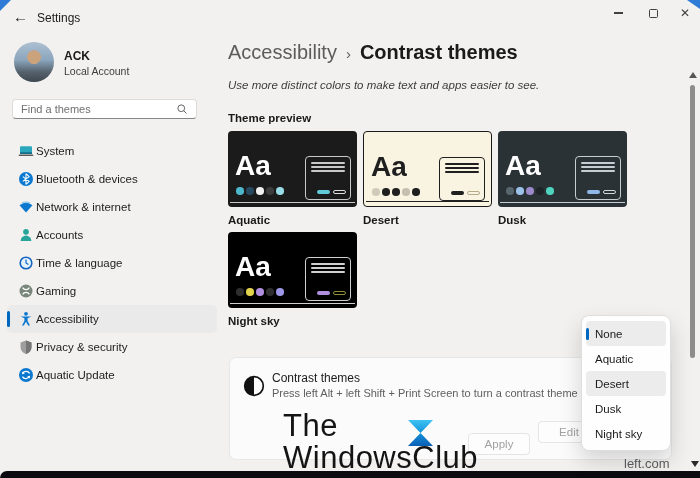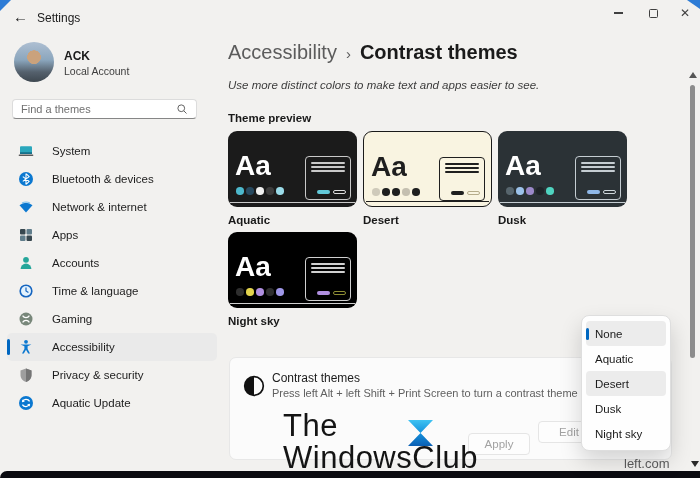--- a/index.html
+++ b/index.html
@@ -31,33 +31,33 @@
   .searchbox{position:absolute;left:12px;top:99px;width:185px;height:20px;background:#ffffff;border:1px solid #dcdcdc;border-bottom:1px solid #868686;border-radius:4px;display:flex;align-items:center;padding:0 8px;}
   .searchbox .ph{font-size:11px;color:#707070;flex:1;}
   .searchbox svg{width:12px;height:12px;}
 
   .nav{position:absolute;left:0;top:137px;width:224px;}
   .nav-item{position:relative;height:28px;margin:0 7px;display:flex;align-items:center;padding-left:11px;border-radius:5px;}
   .nav-item.selected{background:#eaeaea;}
   .nav-item.selected::before{content:"";position:absolute;left:0px;top:6px;width:3px;height:16px;border-radius:2px;background:#0067c0;}
   .nav-icon{width:16px;height:16px;display:inline-block;}
   .nav-icon svg{width:16px;height:16px;display:block;}
-  .nav-label{margin-left:18px;font-size:11.5px;color:#1d1d1d;}
+  .nav-label{margin-left:2px;font-size:11.5px;color:#1d1d1d;}
 
   
   .breadcrumb{position:absolute;left:228px;top:41px;display:flex;align-items:baseline;}
   .bc-parent{font-size:20px;color:#5c5c5c;}
   .bc-sep{font-size:15px;color:#5c5c5c;margin:0 9px;}
   .bc-current{font-size:20px;color:#1a1a1a;font-weight:600;}
   .subtitle{position:absolute;left:228px;top:79px;font-size:11.5px;color:#3c3c3c;font-style:italic;}
   .tp-heading{position:absolute;left:228px;top:112px;font-size:11.5px;font-weight:bold;color:#191919;}
 
   
   .tcard-wrap{position:absolute;width:130px;}
-  .tcard{position:relative;width:129px;height:76px;border-radius:9px;overflow:hidden;}
+  .tcard{position:relative;width:129px;height:76px;border-radius:4px;overflow:hidden;}
   .aa{position:absolute;left:7px;top:20px;font-size:28px;font-weight:600;line-height:30px;}
   .dots{position:absolute;left:8px;top:56px;display:flex;gap:2.5px;}
   .dots span{width:7.5px;height:7.5px;border-radius:50%;display:inline-block;}
   .mini{position:absolute;right:6px;top:25px;width:46px;height:44px;border:1.3px solid;border-radius:4px;}
   .mlines{padding:5px 5px 0 5px;display:flex;flex-direction:column;gap:2.6px;}
   .mlines div{height:1.5px;border-radius:1px;}
   .mpills{position:absolute;right:4px;bottom:5px;display:flex;gap:3px;align-items:center;}
   .mpills .p1{width:13px;height:4.5px;border-radius:2px;}
   .mpills .p2{width:13px;height:4.5px;border-radius:2.5px;border:1px solid;}
   .tline{position:absolute;left:2px;right:2px;bottom:4px;height:1.4px;}
@@ -139,31 +139,20 @@
         <span class="nav-label">Bluetooth &amp; devices</span>
       </div>
       <div class="nav-item">
         <span class="nav-icon">
           <svg viewBox="0 0 16 16">
             <path d="M1.5 6.2 A9.5 9.5 0 0 1 14.5 6.2 L8 13.6 Z" fill="#0b78d0"></path>
             <path d="M4 4 A7 5 0 0 1 12 4" stroke="#7ec3f0" stroke-width="1.2" fill="none"></path>
           </svg>
         </span>
         <span class="nav-label">Network &amp; internet</span>
-      </div>
-      <div class="nav-item">
-        <span class="nav-icon">
-          <svg viewBox="0 0 16 16">
-            <rect x="2" y="2" width="5.5" height="5.5" rx="1" fill="#37474f"></rect>
-            <rect x="8.5" y="2" width="5.5" height="5.5" rx="1" fill="#607d8b"></rect>
-            <rect x="2" y="8.5" width="5.5" height="5.5" rx="1" fill="#607d8b"></rect>
-            <rect x="8.5" y="8.5" width="5.5" height="5.5" rx="1" fill="#37474f"></rect>
-          </svg>
-        </span>
-        <span class="nav-label">Apps</span>
       </div>
       <div class="nav-item">
         <span class="nav-icon">
           <svg viewBox="0 0 16 16">
             <circle cx="8" cy="4.8" r="2.9" fill="#26a69a"></circle>
             <path d="M2.6 14 a5.4 5.4 0 0 1 10.8 0 Z" fill="#26a69a"></path>
           </svg>
         </span>
         <span class="nav-label">Accounts</span>
       </div>

